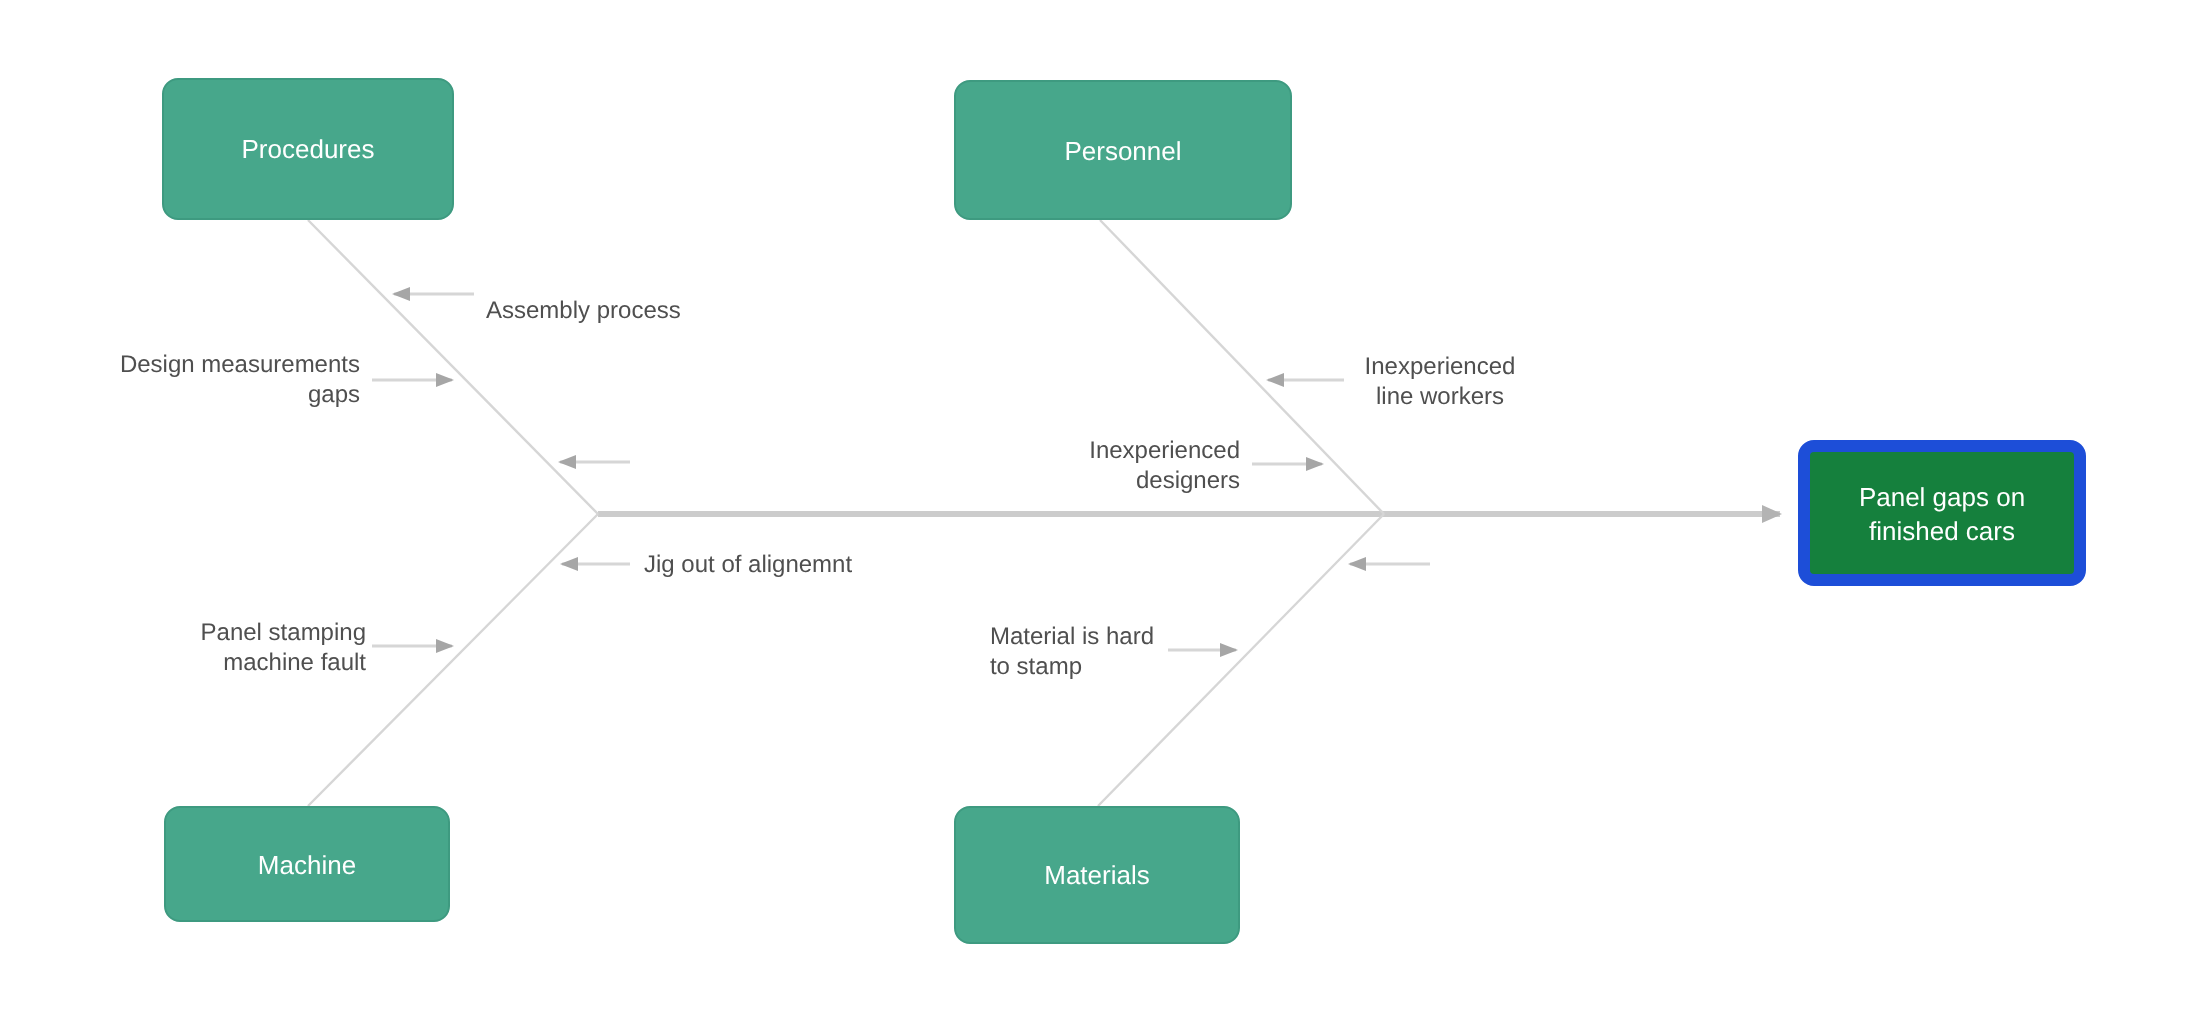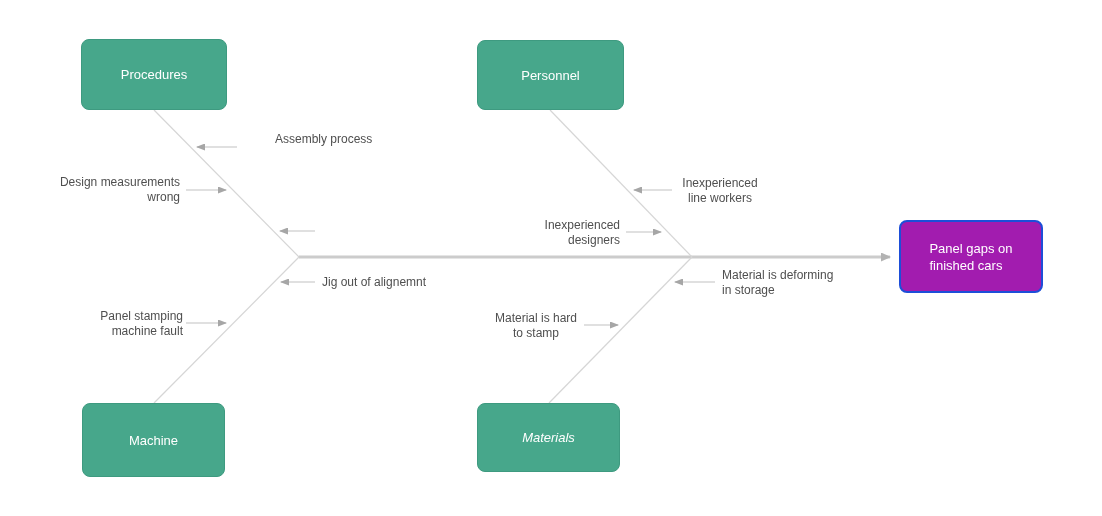--- a/index.html
+++ b/index.html
@@ -13,47 +13,47 @@
   svg.wires { position:absolute; left:0; top:0; width:1102px; height:516px; }
   .bone   { stroke:#d6d6d6; stroke-width:1.2; fill:none; }
   .spine  { stroke:#cccccc; stroke-width:3;   fill:none; }
   .carrow { stroke:#d6d6d6; stroke-width:1.5; fill:none; }
 
   .node {
     position:absolute;
     display:flex; align-items:center; justify-content:center;
     border-radius:8px;
     color:#ffffff; font-size:13px; line-height:17px;
-    white-space:pre-line;
+    text-align:center; white-space:pre-line;
     box-sizing:border-box;
   }
   .node.teal  { background:#47a78b; border:1px solid #3e9a80; }
-  .node.green { background:#a21caf; border:2px solid #1d4ed8; }
+  .node.green { background:#15803d; border:6px solid #1d4ed8; }
 
   #node-procedures { left:81px;  top:39px;  width:146px; height:71px; }
-  #node-personnel  { left:477px; top:40px;  width:147px; height:70px; }
-  #node-machine    { left:82px;  top:403px; width:143px; height:74px; }
-  #node-materials  { left:477px; top:403px; width:143px; height:69px;font-style:italic; }
+  #node-personnel  { left:477px; top:40px;  width:169px; height:70px; }
+  #node-machine    { left:82px;  top:403px; width:143px; height:58px; }
+  #node-materials  { left:477px; top:403px; width:143px; height:69px; }
   #node-effect     { left:899px; top:220px; width:144px; height:73px; }
 
   .cause {
     position:absolute;
     font-size:12px; line-height:15px;
     color:#4f4f4f;
     white-space:pre-line;
   }
-  #cause-assembly   { left:243px;  top:132px; text-align:left;margin-left:32px;  }
+  #cause-assembly   { left:243px;  top:148px; text-align:left;  }
   #cause-design     { right:922px; top:175px; text-align:right; }
   #cause-attachment { left:322px;  top:219px; text-align:left;  }
   #cause-jig        { left:322px;  top:275px; text-align:left;  }
   #cause-metal      { right:919px; top:309px; text-align:right; }
   #cause-workers    { left:645px;  top:176px; width:150px; text-align:center; }
   #cause-designers  { right:482px; top:218px; text-align:right; }
   #cause-deforming  { left:722px;  top:268px; text-align:left;  }
-  #cause-hard       { right:525px; top:311px; text-align:center; }
+  #cause-hard       { right:525px; top:311px; text-align:left; }
 </style>
 </head>
 <body>
 
 <div class="canvas">
 
   <svg class="wires" viewBox="0 0 1102 516">
     <defs>
       <marker id="ah-sm" markerUnits="userSpaceOnUse" markerWidth="9" markerHeight="7" refX="8" refY="3.5" orient="auto">
         <path d="M0,0 L9,3.5 L0,7 Z" fill="#a6a6a6"></path>
@@ -88,33 +88,31 @@
   <div class="node teal" id="node-machine">Machine</div>
 
   <div class="node teal" id="node-materials">Materials</div>
 
   <div class="node green" id="node-effect">Panel gaps on
 finished cars</div>
 
   <div class="cause" id="cause-assembly">Assembly process</div>
 
   <div class="cause" id="cause-design">Design measurements
-wrong</div>
+gaps</div>
 
 
   <div class="cause" id="cause-workers">Inexperienced
 line workers</div>
 
   <div class="cause" id="cause-designers">Inexperienced
 designers</div>
 
   <div class="cause" id="cause-jig">Jig out of alignemnt</div>
 
   <div class="cause" id="cause-metal">Panel stamping
 machine fault</div>
 
-  <div class="cause" id="cause-deforming">Material is deforming
-in storage</div>
 
   <div class="cause" id="cause-hard">Material is hard
 to stamp</div>
 
 </div>
 
 </body></html>

